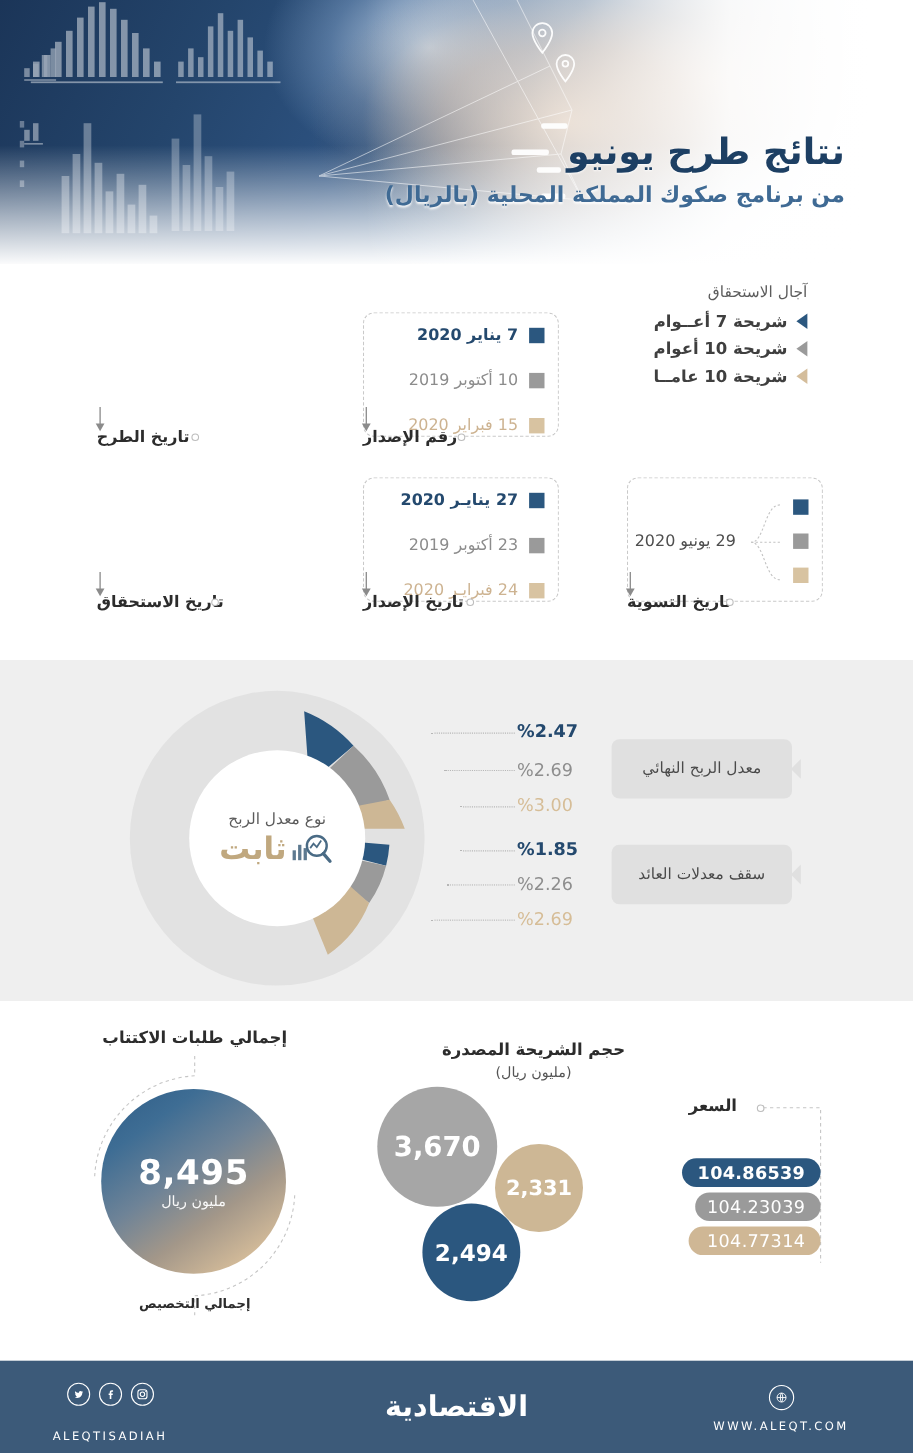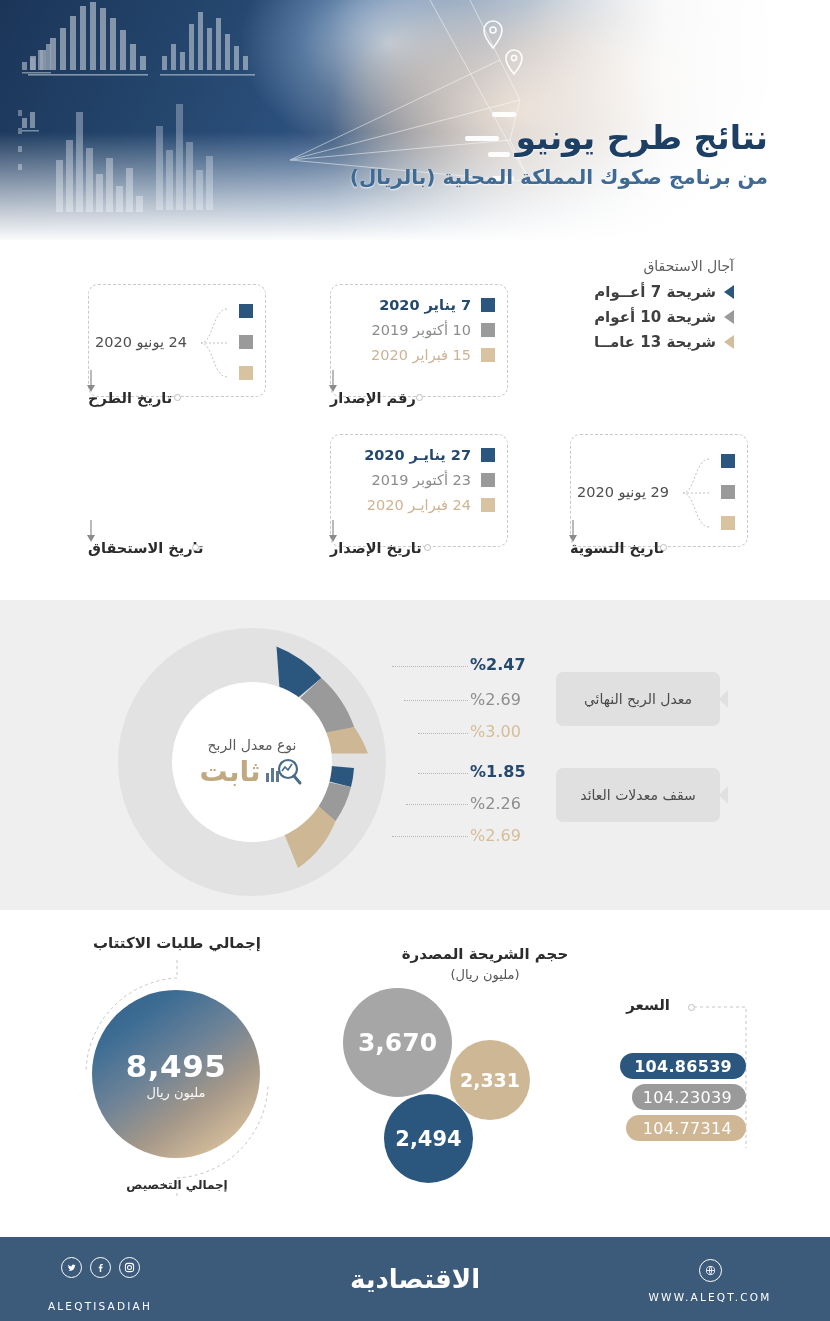--- a/index.html
+++ b/index.html
@@ -66,21 +66,21 @@
 
   
   .card {
     position: absolute;
     border: 1px dashed #c9c9c9;
     border-radius: 10px;
     background: #fff;
   }
   .card-rows {
     position: absolute; right: 12px; top: 12px;
-    display: flex; flex-direction: column; gap: 9px;
+    display: flex; flex-direction: column; gap: 25px;
   }
   .crow { display: flex; align-items: center; gap: 10px; justify-content: flex-start; }
   .sw { width: 14px; height: 14px; flex: 0 0 14px; }
   .sw.blue { background: #2b577f; }
   .sw.gray { background: #9a9a9a; }
   .sw.tan  { background: #d8c3a1; }
   .cval { font-size: 14.5px; white-space: nowrap; }
   .cval.blue { color: #24496e; font-weight: 700; }
   .cval.gray { color: #8c8c8c; font-weight: 400; }
   .cval.tan  { color: #cdb391; font-weight: 400; }
@@ -313,39 +313,24 @@
     <div class="legend-row">
       <span class="tri blue"></span>
       <span class="legend-label">شريحة 7 أعــوام</span>
     </div>
     <div class="legend-row">
       <span class="tri gray"></span>
       <span class="legend-label">شريحة 10 أعوام</span>
     </div>
     <div class="legend-row">
       <span class="tri tan"></span>
-      <span class="legend-label">شريحة 13 عامــا</span>
-    </div>
-  </div>
-
-  <div class="card" style="left:88px; top:284px; width:178px; height:113px;">
-    <div class="merge-wrap">
-      <div class="merge-sw">
-        <span class="sw blue"></span>
-        <span class="sw gray"></span>
-        <span class="sw tan"></span>
-      </div>
-      <svg width="32" height="84" style="margin-top:2px;">
-        <path d="M30 8 C16 8 16 42 4 42" stroke="#c2c2c2" stroke-width="1" fill="none" stroke-dasharray="2,2"></path>
-        <path d="M30 42 L4 42" stroke="#c2c2c2" stroke-width="1" fill="none" stroke-dasharray="2,2"></path>
-        <path d="M30 76 C16 76 16 42 4 42" stroke="#c2c2c2" stroke-width="1" fill="none" stroke-dasharray="2,2"></path>
-      </svg>
-      <span class="merge-val">24 يونيو 2020</span>
-    </div>
-  </div>
+      <span class="legend-label">شريحة 10 عامــا</span>
+    </div>
+  </div>
+
   <svg class="card-arrow" style="left:84px; top:370px;" width="14" height="24">
     <line x1="7" y1="0" x2="7" y2="16" stroke="#8b8b8b" stroke-width="1.2"></line>
     <polygon points="3,15 11,15 7,22" fill="#8b8b8b"></polygon>
   </svg>
   <div class="card-label" style="left:88px; top:390px;">تاريخ الطرح</div>
   <div class="dot-anchor" style="left:174px; top:394px;"></div>
 
   <div class="card" style="left:330px; top:284px; width:178px; height:113px;">
     <div class="card-rows">
       <div class="crow">

